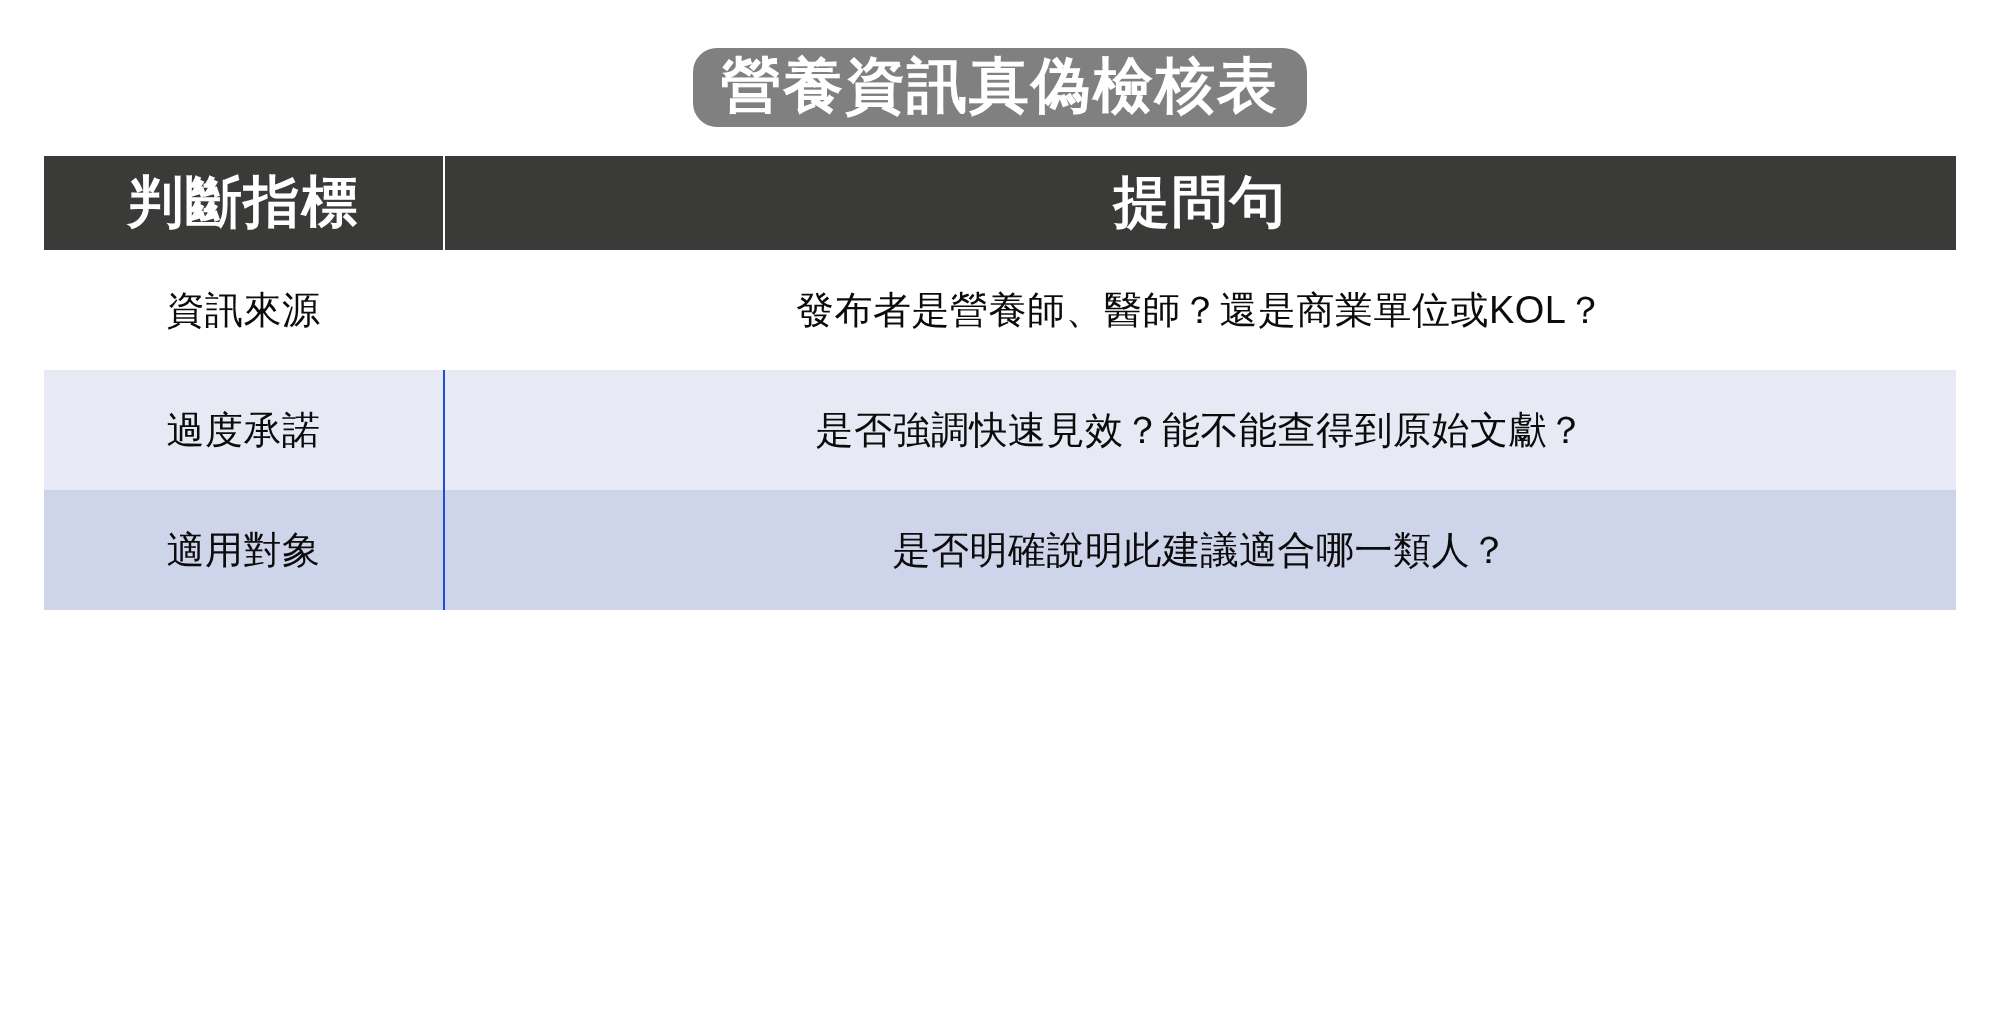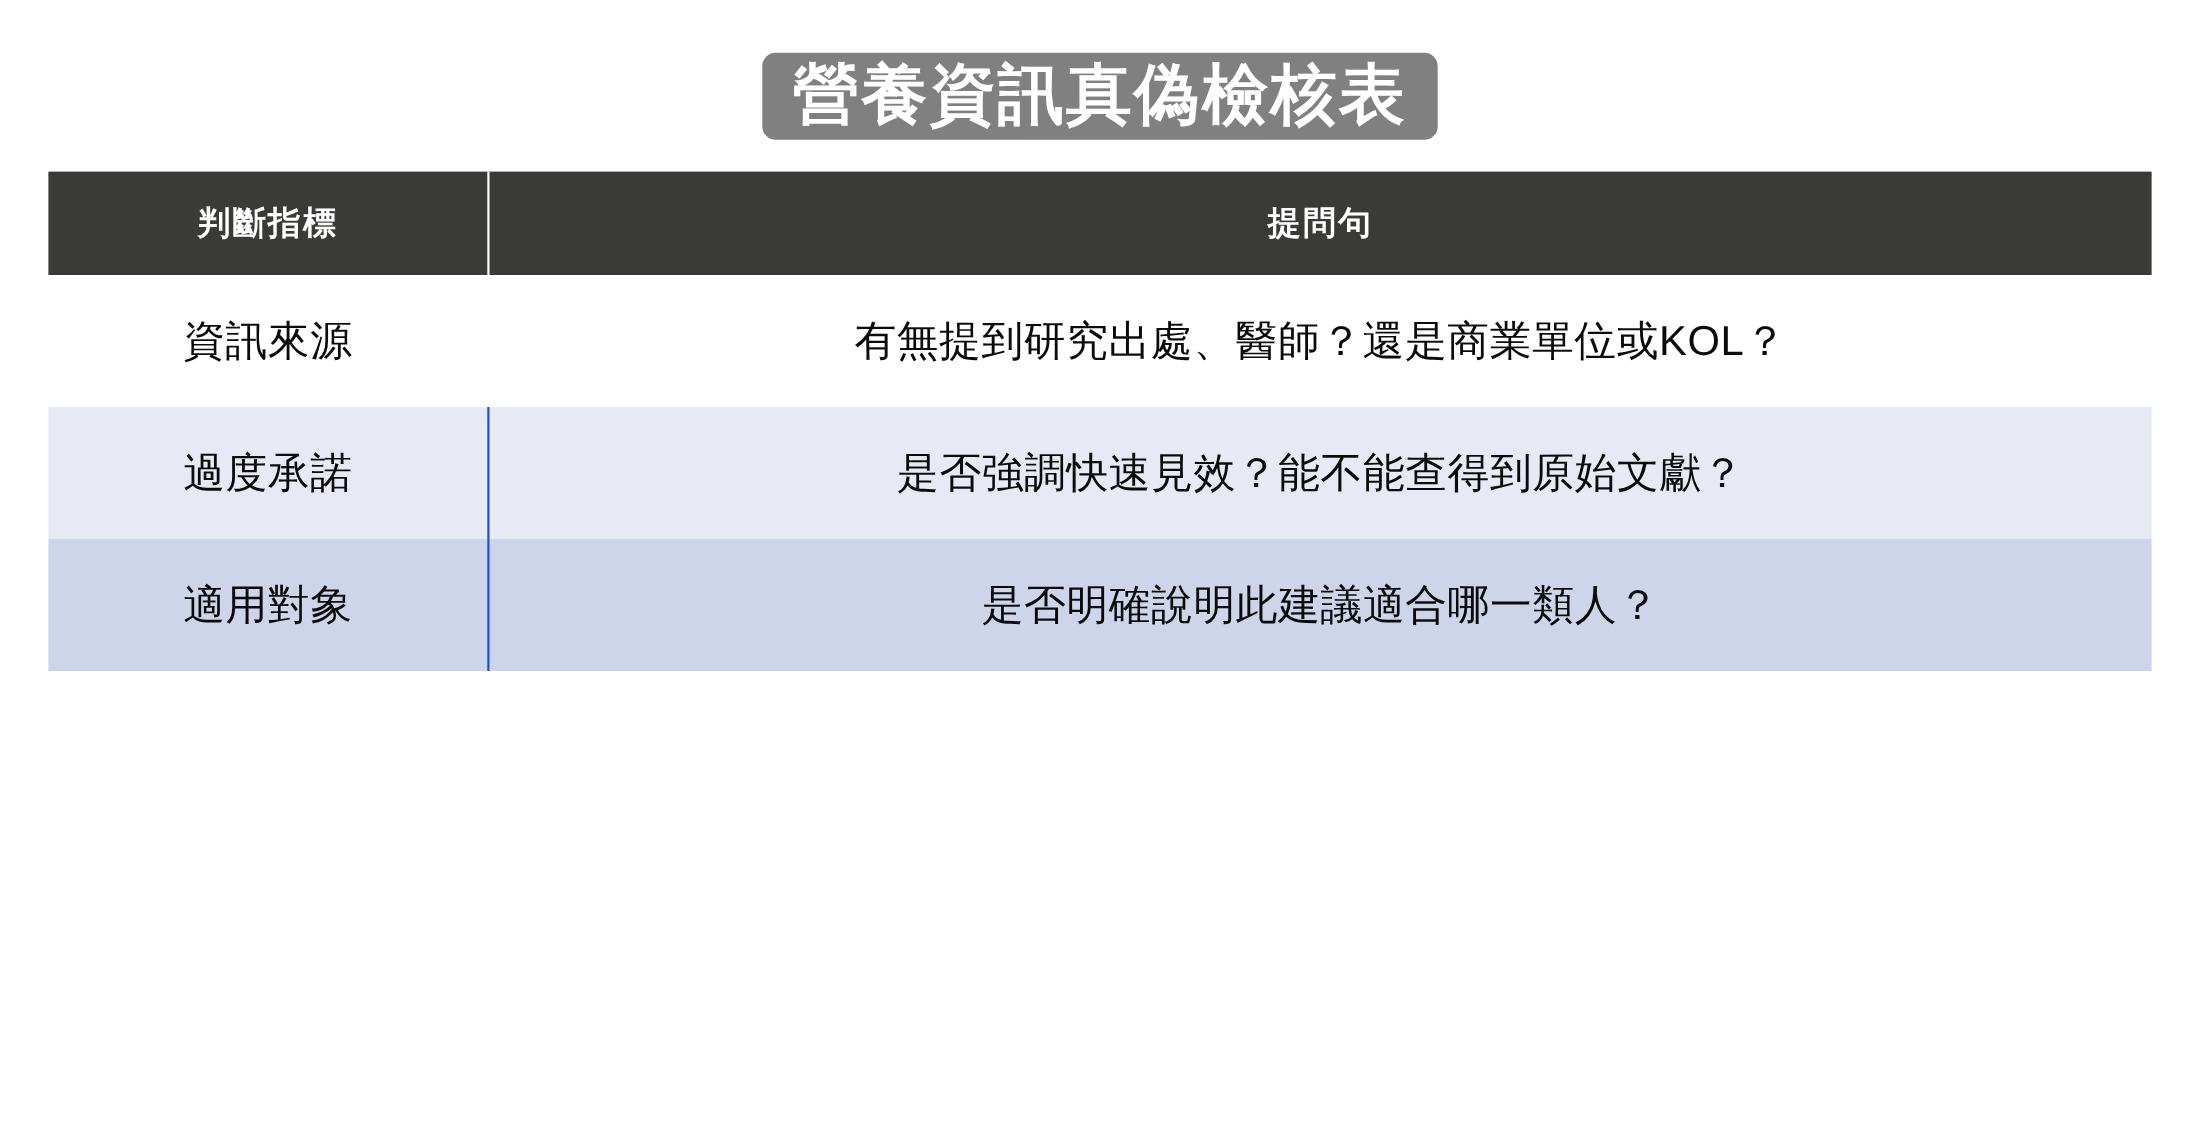--- a/index.html
+++ b/index.html
@@ -31,21 +31,21 @@
     top: 48px;
     width: 2000px;
     height: 82px;
     display: flex;
     justify-content: center;
     align-items: flex-start;
     z-index: 5;
   }
   .title-pill {
     background: #808080;
-    border-radius: 12px;
+    border-radius: 24px;
     padding: 6px 28px 10px 28px;
     color: #ffffff;
     font-size: 60px;
     line-height: 1.05;
     font-weight: 700;
     letter-spacing: 2px;
     white-space: nowrap;
     box-sizing: border-box;
   }
 
@@ -65,21 +65,21 @@
     padding: 0;
     margin: 0;
     text-align: center;
     vertical-align: middle;
   }
 
   thead th {
     background: #3a3a38;
     color: #ffffff;
     height: 94px;
-    font-size: 30px;
+    font-size: 56px;
     font-weight: 700;
     letter-spacing: 2px;
     border-right: 2px solid #ffffff;
   }
   thead th.last { border-right: none; }
 
   tbody td {
     height: 120px;
     font-size: 38px;
     color: #0b0b0b;
@@ -111,21 +111,21 @@
     </colgroup>
     <thead>
       <tr>
         <th>判斷指標</th>
         <th class="last">提問句</th>
       </tr>
     </thead>
     <tbody id="table-body">
         <tr class="band-white">
           <td>資訊來源</td>
-          <td class="last">有無提到研究出處、醫師？還是商業單位或KOL？</td>
+          <td class="last">發布者是營養師、醫師？還是商業單位或KOL？</td>
         </tr>
         <tr class="band-light">
           <td>過度承諾</td>
           <td class="last">是否強調快速見效？能不能查得到原始文獻？</td>
         </tr>
         <tr class="band-dark">
           <td>適用對象</td>
           <td class="last">是否明確說明此建議適合哪一類人？</td>
         </tr>
       </tbody>

